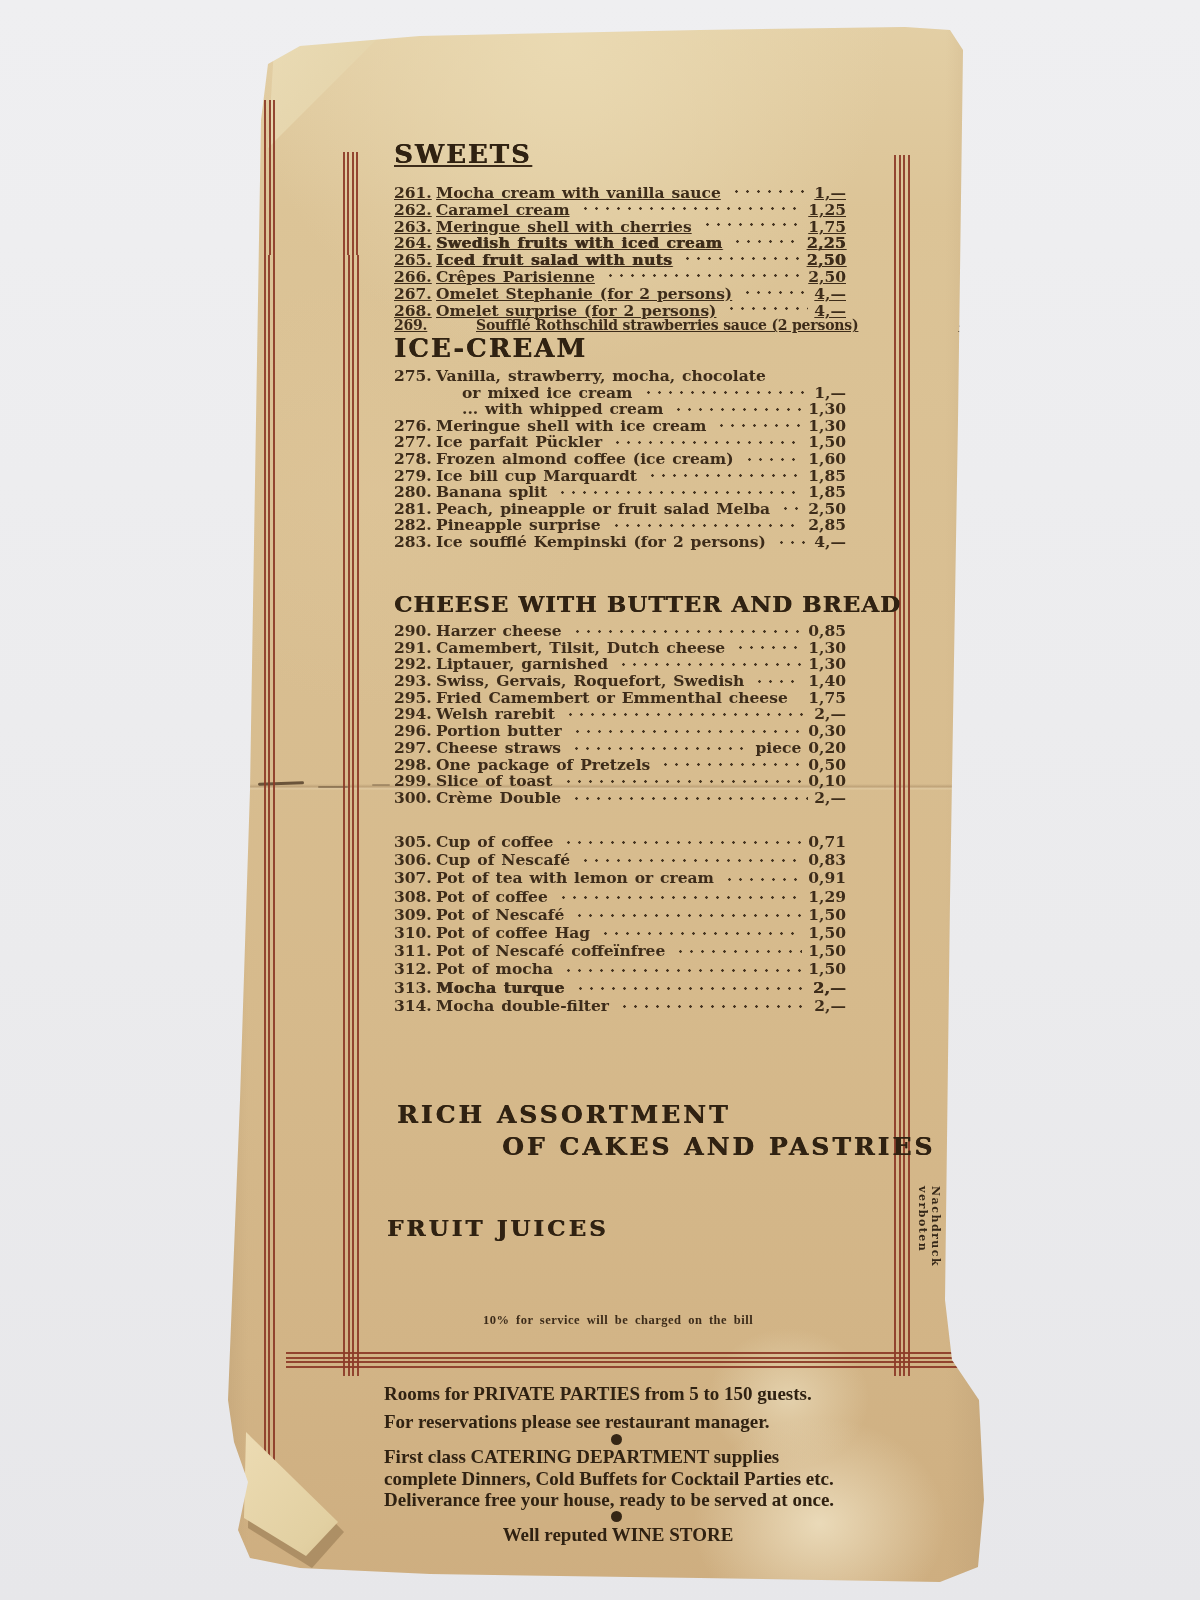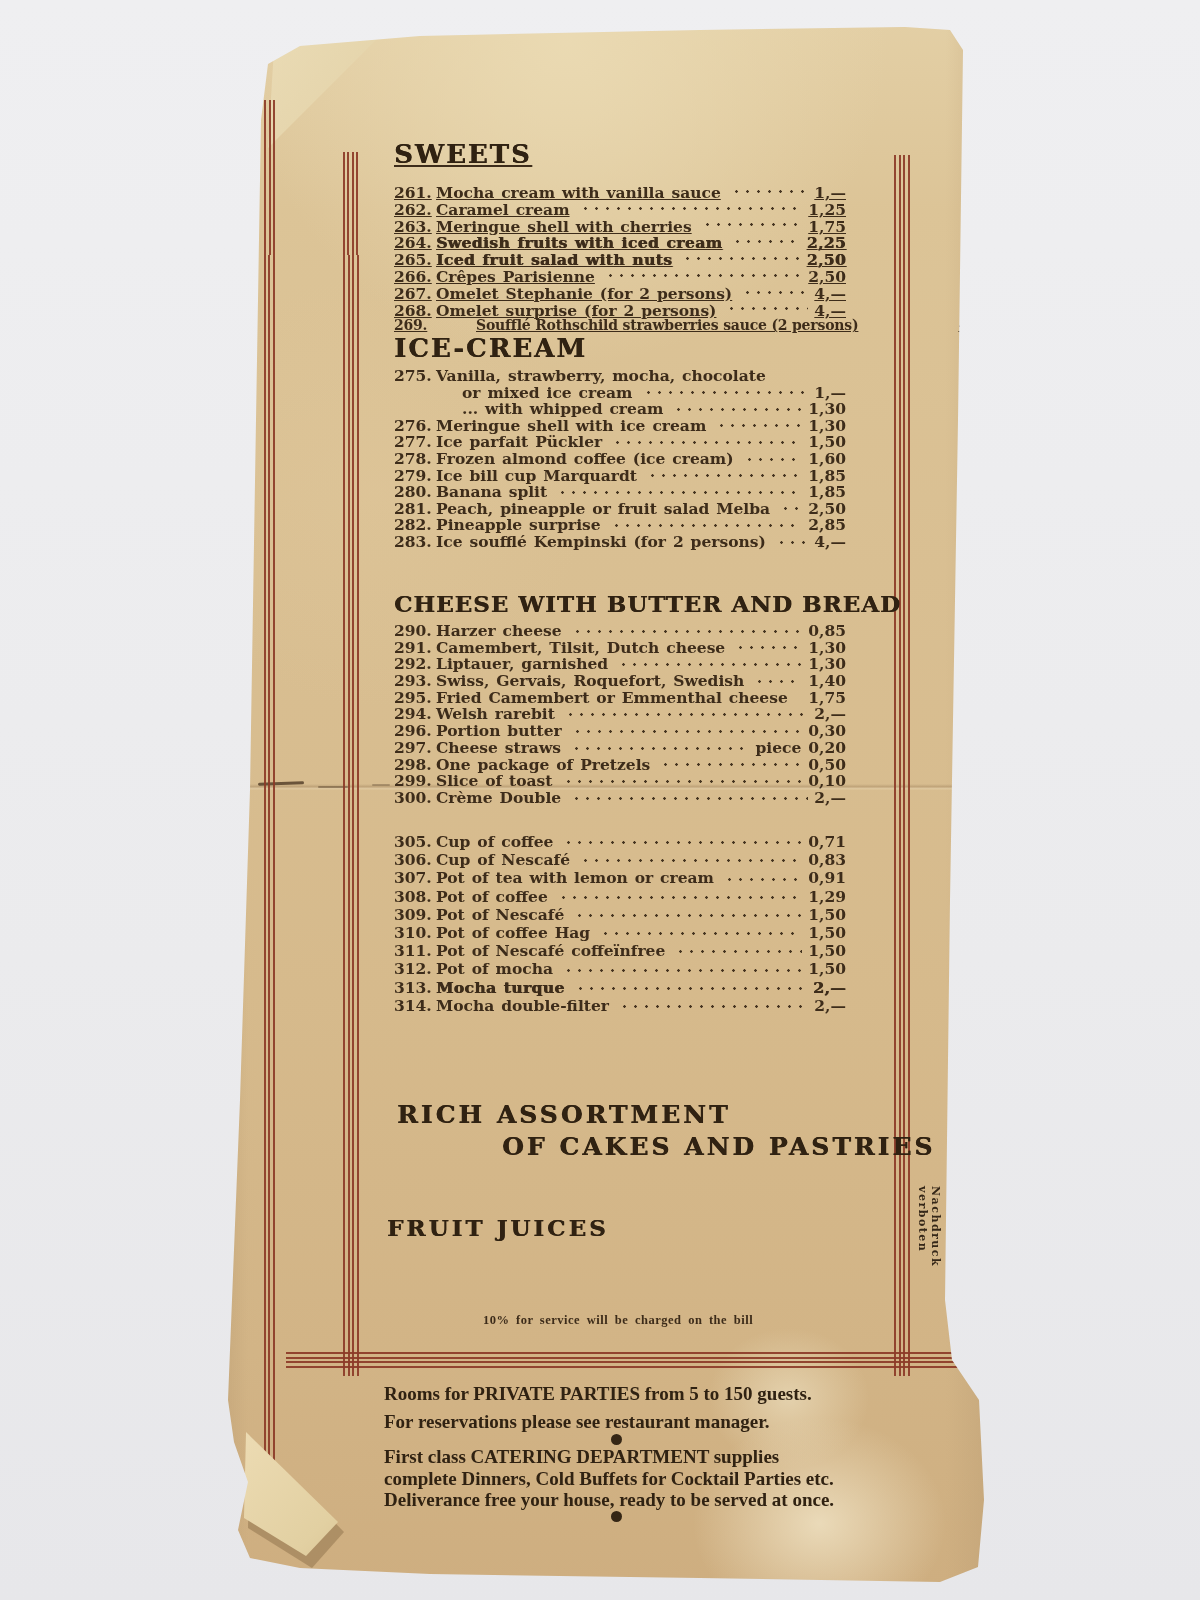--- a/index.html
+++ b/index.html
@@ -402,17 +402,18 @@
     <div class="service-note">10% for service will be charged on the bill</div>
     <div class="side-note">Nachdruck verboten</div>
 
     <div class="fline f1a">Rooms for PRIVATE PARTIES from 5 to 150 guests.</div>
     <div class="fline f1b">For reservations please see restaurant manager.</div>
     <div class="sep-dot dot-1"></div>
     <div class="fline f2a">First class CATERING DEPARTMENT supplies</div>
     <div class="fline f2b">complete Dinners, Cold Buffets for Cocktail Parties etc.</div>
     <div class="fline f2c">Deliverance free your house, ready to be served at once.</div>
     <div class="sep-dot dot-2"></div>
+    <div class="fline f3">Well reputed WINE STORE</div>
 
     <div class="tear-shadow"></div>
     <div class="tear-bl"></div>
   </div>
 </div>
 
 </body></html>

